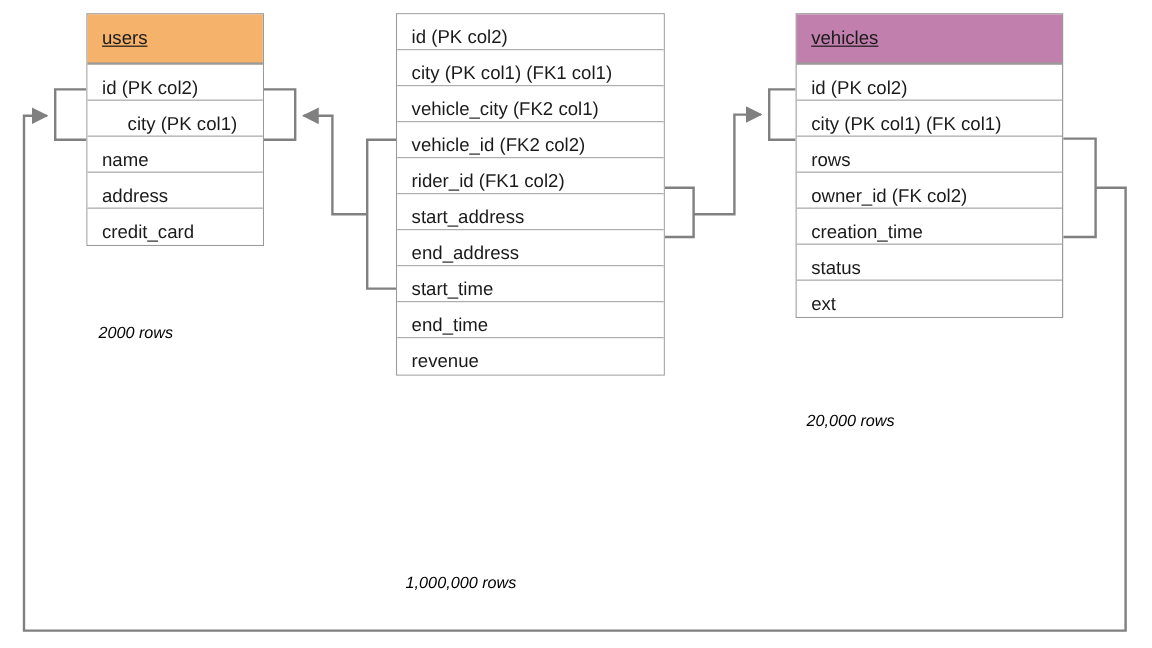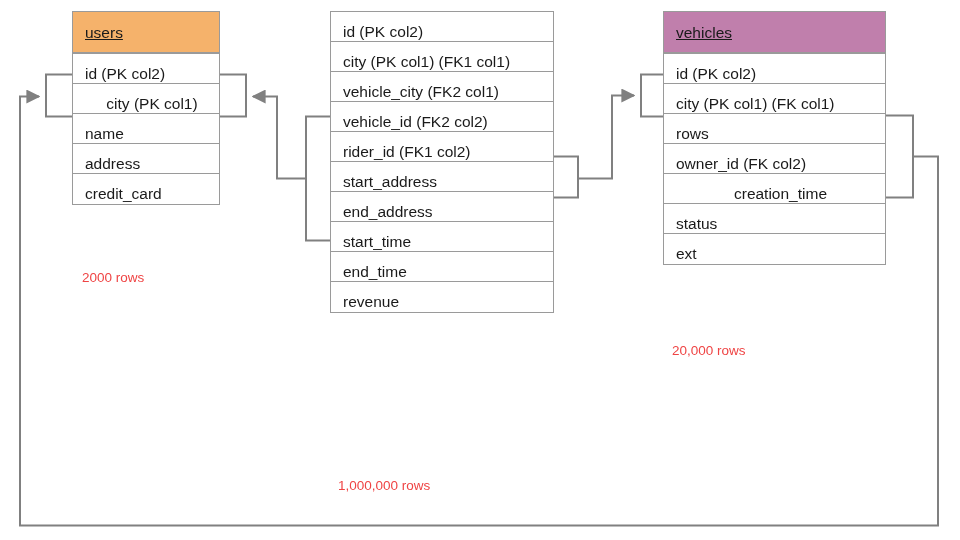--- a/index.html
+++ b/index.html
@@ -55,23 +55,24 @@
     background: #ffffff;
     white-space: nowrap;
     overflow: hidden;
   }
   .col-row:last-child {
     border-bottom: none;
   }
   .row-count {
     position: absolute;
     font-size: 13.5px;
-    color: #ef4444;
+    color: #000000;
     white-space: nowrap;
     z-index: 2;
+    font-style: italic;
   }
   .users-table  { left: 72px;  top: 11px; width: 148px; }
   .rides-table  { left: 330px; top: 11px; width: 224px; }
   .vehic-table  { left: 663px; top: 11px; width: 223px; }
   .users-count  { left: 82px;  top: 270px; }
   .rides-count  { left: 338px; top: 478px; }
   .vehic-count  { left: 672px; top: 343px; }
 </style>
 </head>
 <body style="background: rgb(255, 255, 255);">
@@ -133,19 +134,19 @@
     <div class="col-row" style="border-bottom-color: rgb(154, 154, 154);">revenue</div>
   </div>
   <div class="row-count rides-count">1,000,000 rows</div>
 
   <div class="table vehic-table" style="border-color: rgb(154, 154, 154);">
     <div class="table-header" style="background: rgb(192, 127, 172); border-bottom-color: rgb(154, 154, 154);">vehicles</div>
     <div class="col-row" style="border-bottom-color: rgb(154, 154, 154);">id (PK col2)</div>
     <div class="col-row" style="border-bottom-color: rgb(154, 154, 154);">city (PK col1) (FK col1)</div>
     <div class="col-row" style="border-bottom-color: rgb(154, 154, 154);">rows</div>
     <div class="col-row" style="border-bottom-color: rgb(154, 154, 154);">owner_id (FK col2)</div>
-    <div class="col-row" style="border-bottom-color: rgb(154, 154, 154); text-align: center;">creation_time</div>
+    <div class="col-row" style="border-bottom-color: rgb(154, 154, 154);">creation_time</div>
     <div class="col-row" style="border-bottom-color: rgb(154, 154, 154);">status</div>
     <div class="col-row" style="border-bottom-color: rgb(154, 154, 154);">ext</div>
   </div>
   <div class="row-count vehic-count">20,000 rows</div>
 
 </div>
 
 </body></html>

